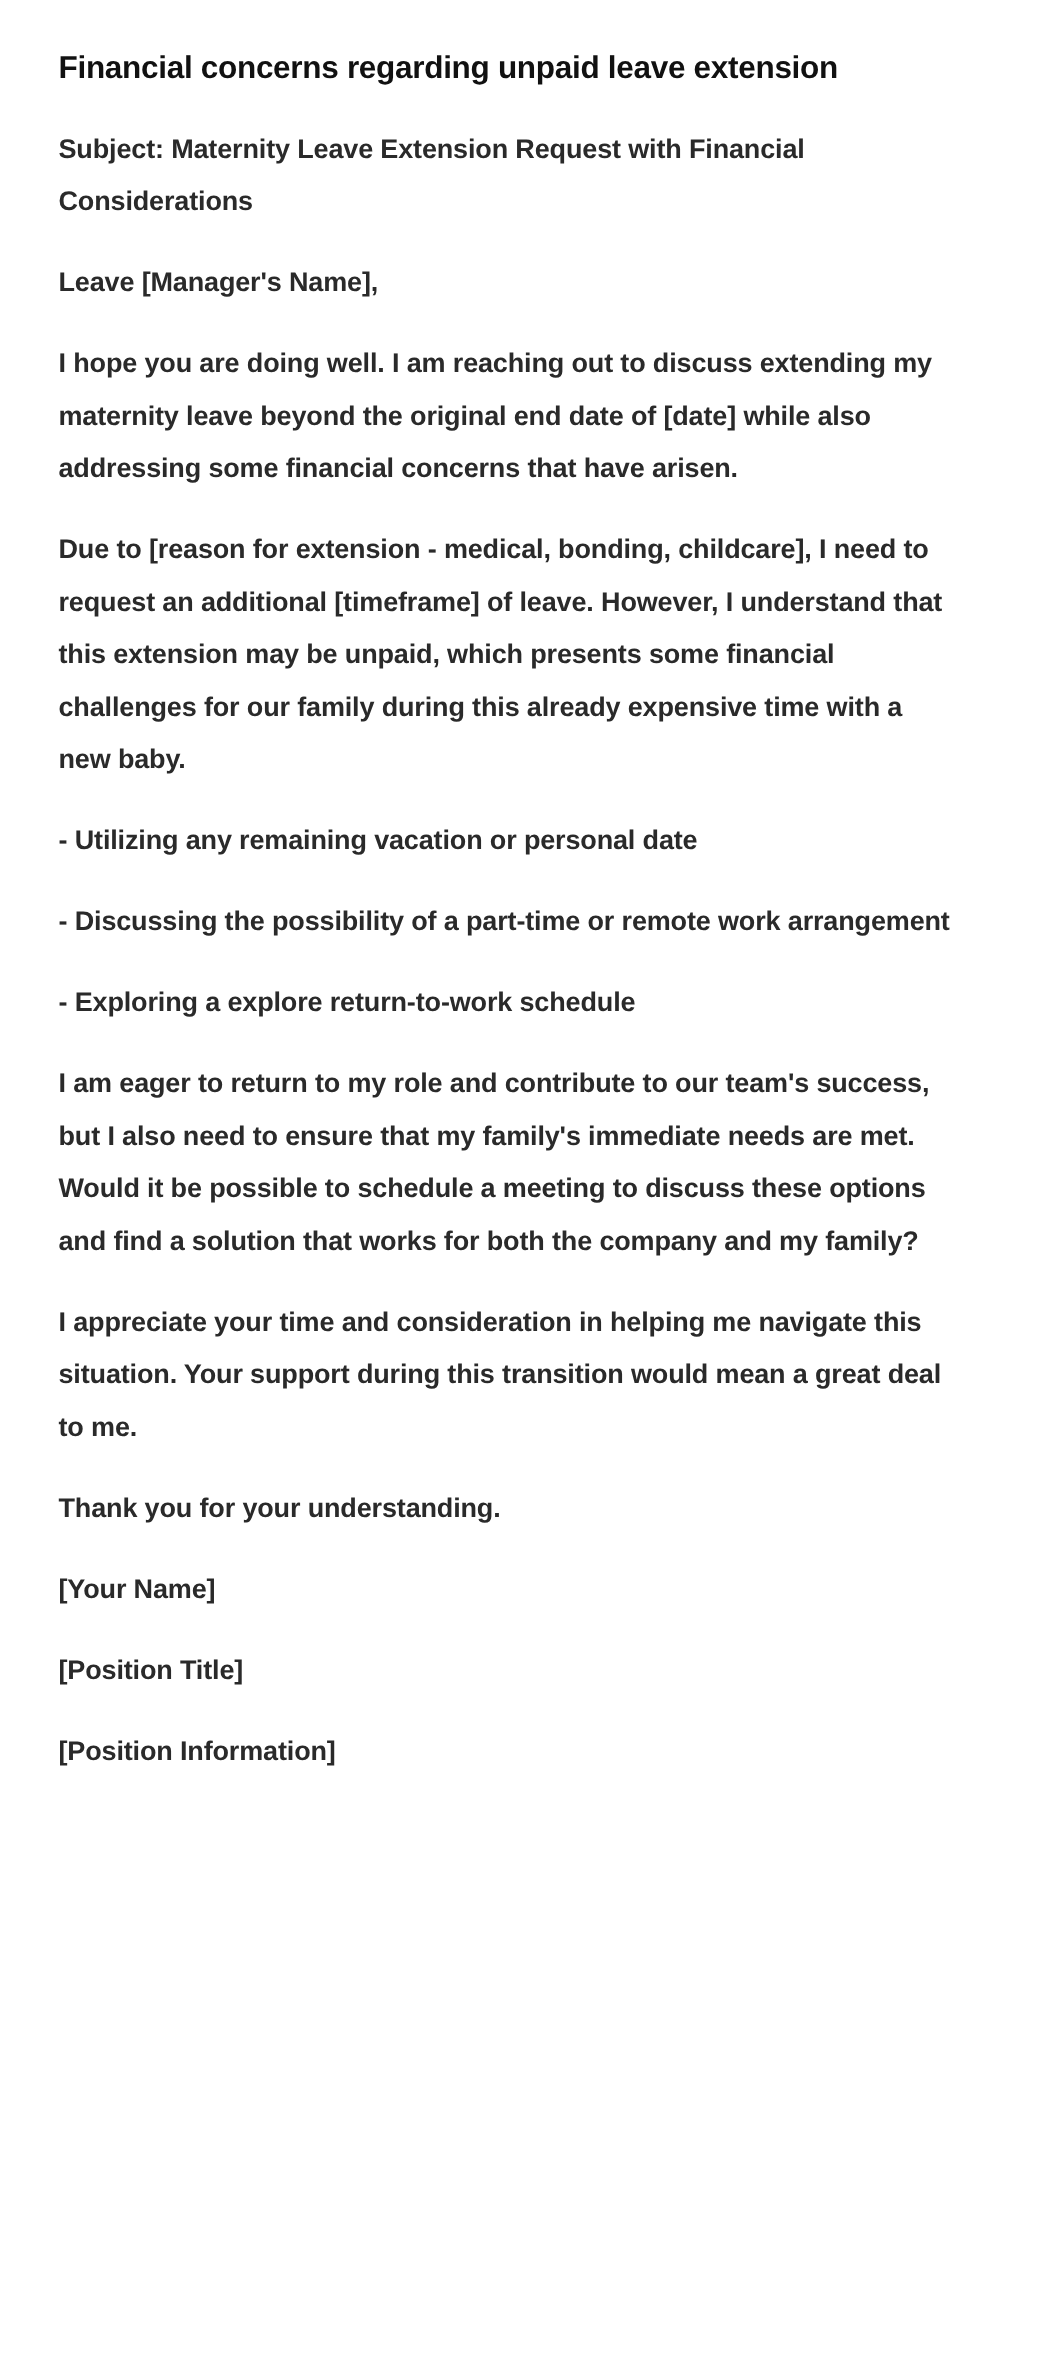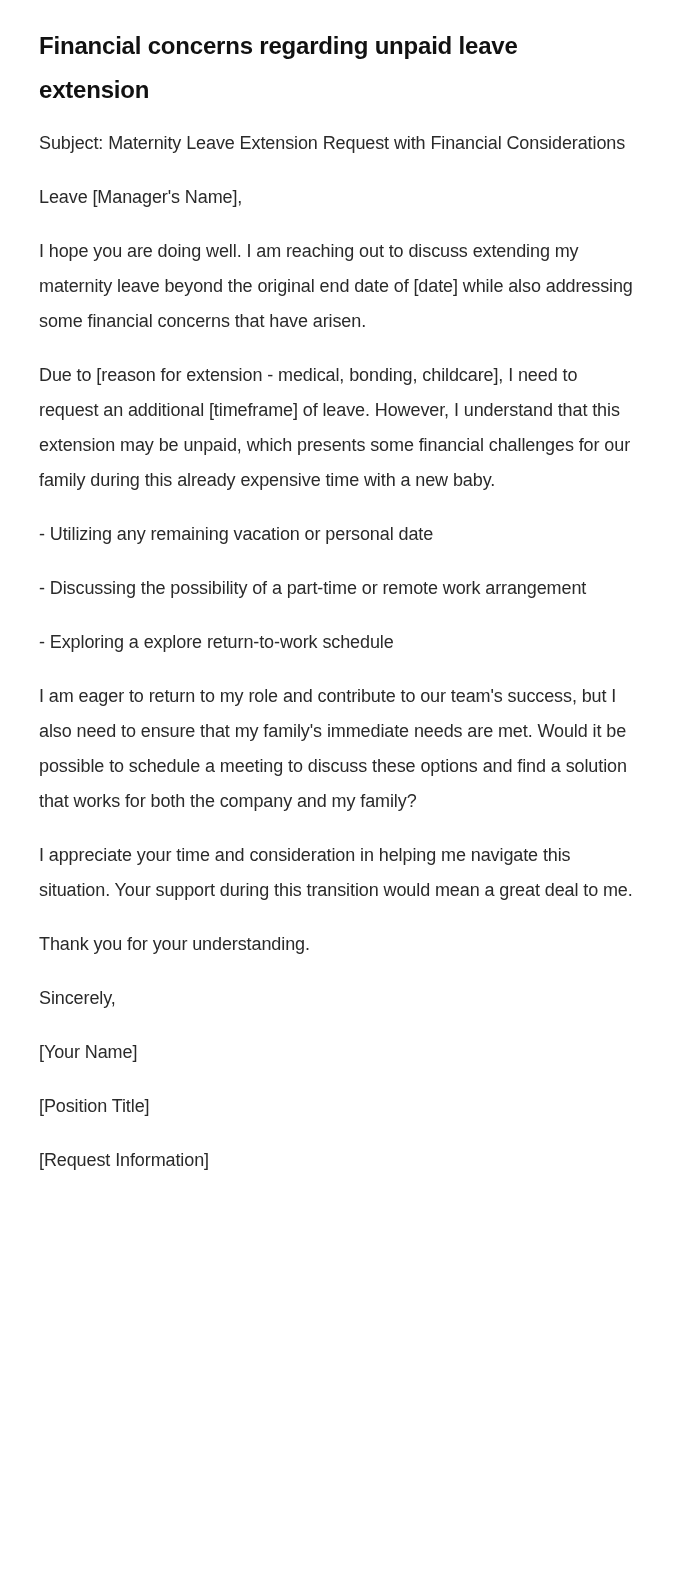--- a/index.html
+++ b/index.html
@@ -14,31 +14,31 @@
     color: #202124;
     box-sizing: border-box;
   }
   .document {
     padding: 24px 60px 40px 39px;
     max-width: 700px;
     box-sizing: border-box;
   }
   h1.doc-title {
     margin: 0 0 14px 0;
-    font-size: 24px;
+    font-size: 21px;
     font-weight: 700;
     line-height: 44px;
     color: #111111;
     letter-spacing: -0.2px;
     max-width: 560px;
   }
   p.doc-paragraph {
     margin: 0 0 19px 0;
     font-size: 18px;
-    font-weight: 400;
+    font-weight: 700;
     line-height: 35px;
     color: #2a2a2a;
     max-width: 600px;
     letter-spacing: -0.1px;
   }
   p.doc-paragraph:last-child {
     margin-bottom: 0;
   }
 </style>
 </head>
@@ -49,17 +49,16 @@
   <p class="doc-paragraph">Subject: Maternity Leave Extension Request with Financial Considerations</p>
   <p class="doc-paragraph">Leave [Manager's Name],</p>
   <p class="doc-paragraph">I hope you are doing well. I am reaching out to discuss extending my maternity leave beyond the original end date of [date] while also addressing some financial concerns that have arisen.</p>
   <p class="doc-paragraph">Due to [reason for extension - medical, bonding, childcare], I need to request an additional [timeframe] of leave. However, I understand that this extension may be unpaid, which presents some financial challenges for our family during this already expensive time with a new baby.</p>
   <p class="doc-paragraph">- Utilizing any remaining vacation or personal date</p>
   <p class="doc-paragraph">- Discussing the possibility of a part-time or remote work arrangement</p>
   <p class="doc-paragraph">- Exploring a explore return-to-work schedule</p>
   <p class="doc-paragraph">I am eager to return to my role and contribute to our team's success, but I also need to ensure that my family's immediate needs are met. Would it be possible to schedule a meeting to discuss these options and find a solution that works for both the company and my family?</p>
   <p class="doc-paragraph">I appreciate your time and consideration in helping me navigate this situation. Your support during this transition would mean a great deal to me.</p>
   <p class="doc-paragraph">Thank you for your understanding.</p>
-  <p class="doc-paragraph">Sincerely,</p>
   <p class="doc-paragraph">[Your Name]</p>
   <p class="doc-paragraph">[Position Title]</p>
-  <p class="doc-paragraph">[Request Information]</p>
+  <p class="doc-paragraph">[Position Information]</p>
 </article>
 
 </body></html>

